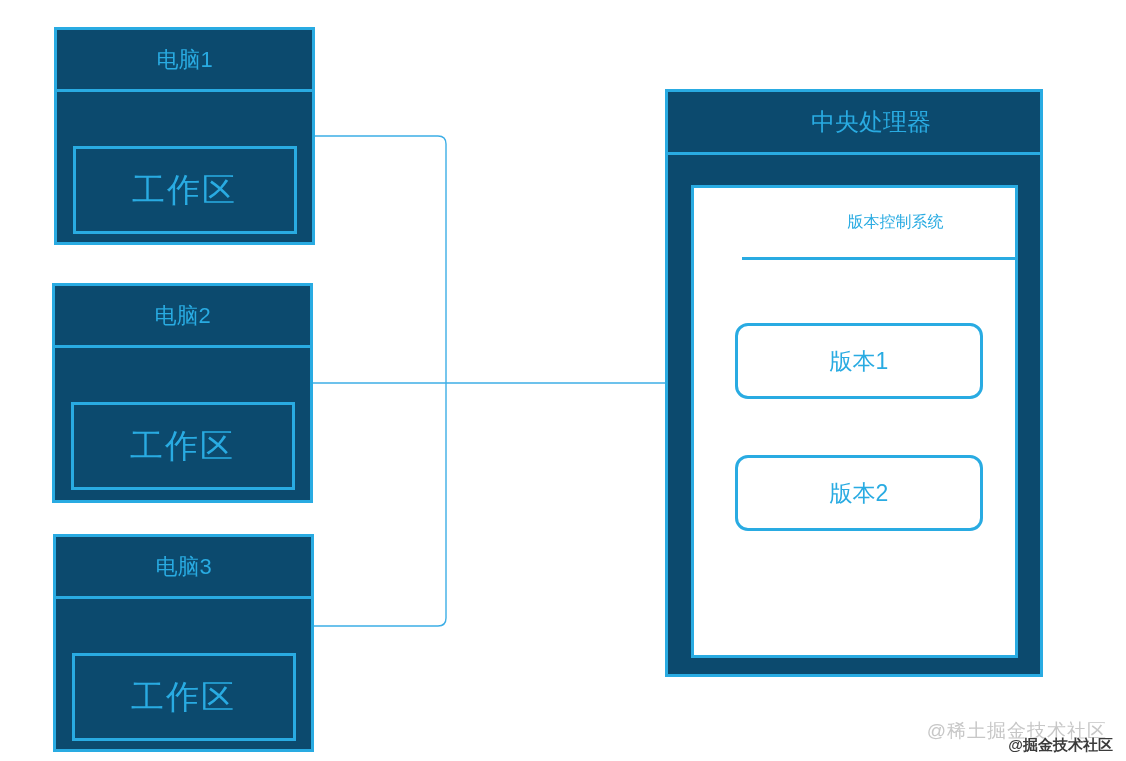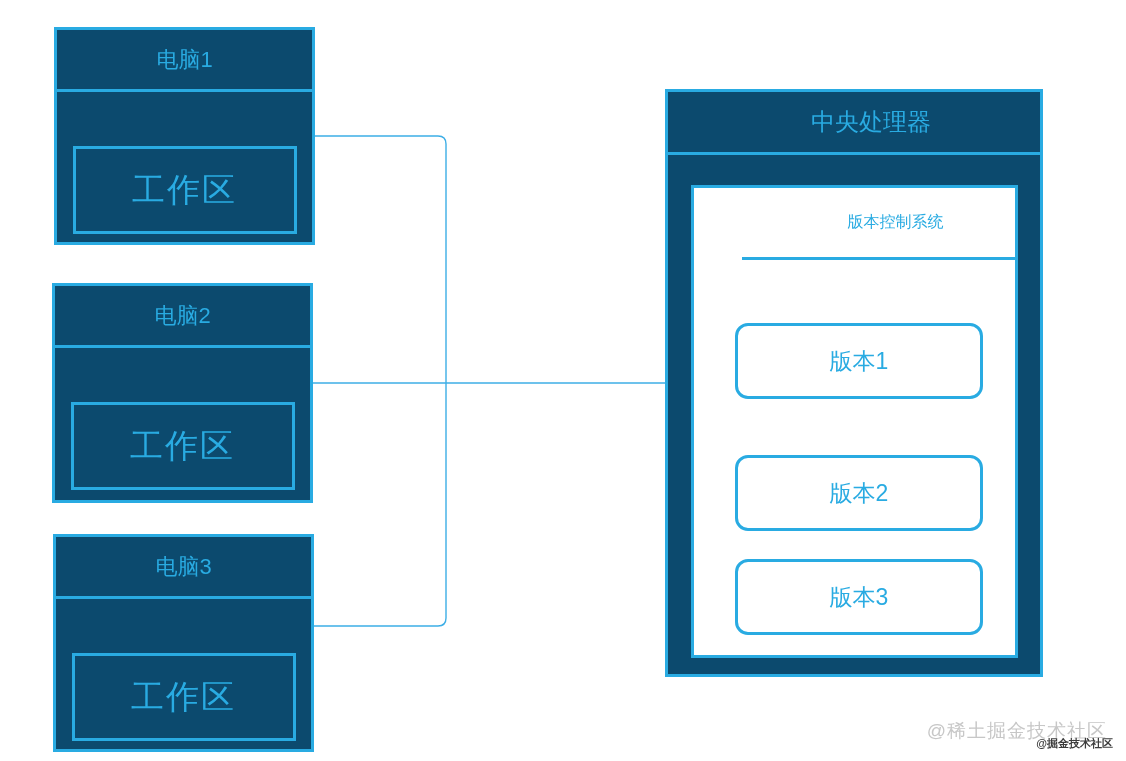--- a/index.html
+++ b/index.html
@@ -108,21 +108,21 @@
     font-size: 19px;
     letter-spacing: 1px;
     color: var(--wm1);
     z-index: 2;
     text-align: right;
   }
   .watermark-secondary {
     position: absolute;
     top: 736px;
     right: 13px;
-    font-size: 11px;
+    font-size: 15px;
     font-weight: bold;
     color: var(--wm2);
     text-shadow: 0 0 2px #ffffff, 0 0 1px #ffffff;
     z-index: 2;
     margin-left: 32px;
   }
 </style>
 </head>
 <body>
 
@@ -154,21 +154,20 @@
     </div>
   </div>
 
   <div class="node cpu">
     <div class="node-header">中央处理器</div>
     <div class="node-body">
       <div class="vcs">
         <div class="node-header">版本控制系统</div>
         <div class="version-btn" id="version-1">版本1</div>
         <div class="version-btn" id="version-2">版本2</div>
-        <div class="version-btn" id="version-3">版本3</div>
       </div>
     </div>
   </div>
 
   <div class="watermark-primary">@稀土掘金技术社区</div>
   <div class="watermark-secondary">@掘金技术社区</div>
 
 </div>
 
 </body></html>

